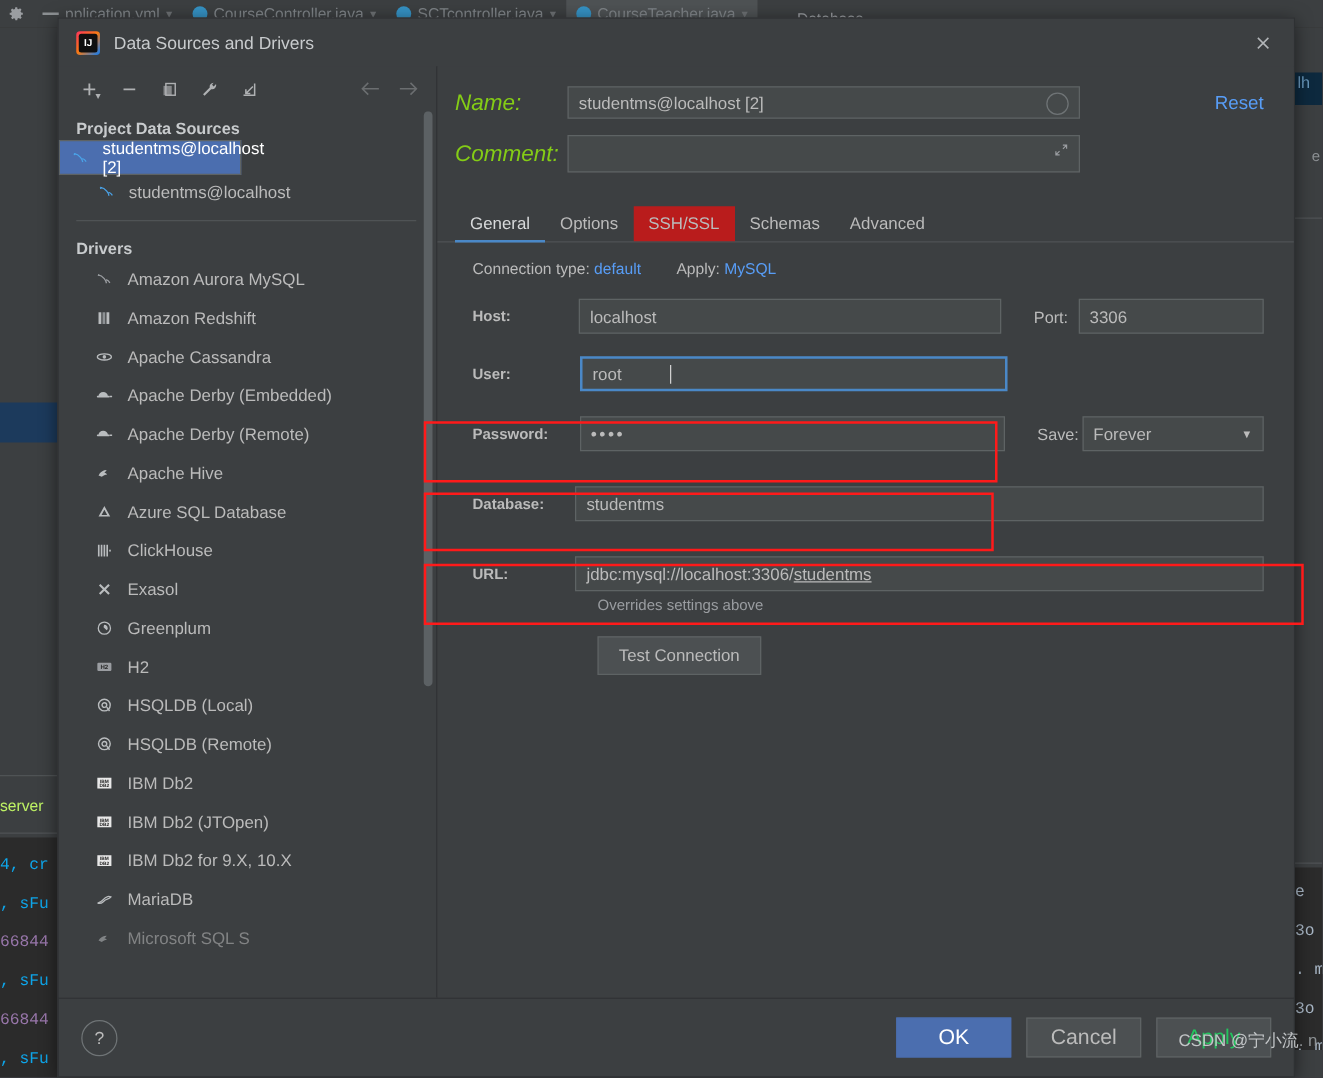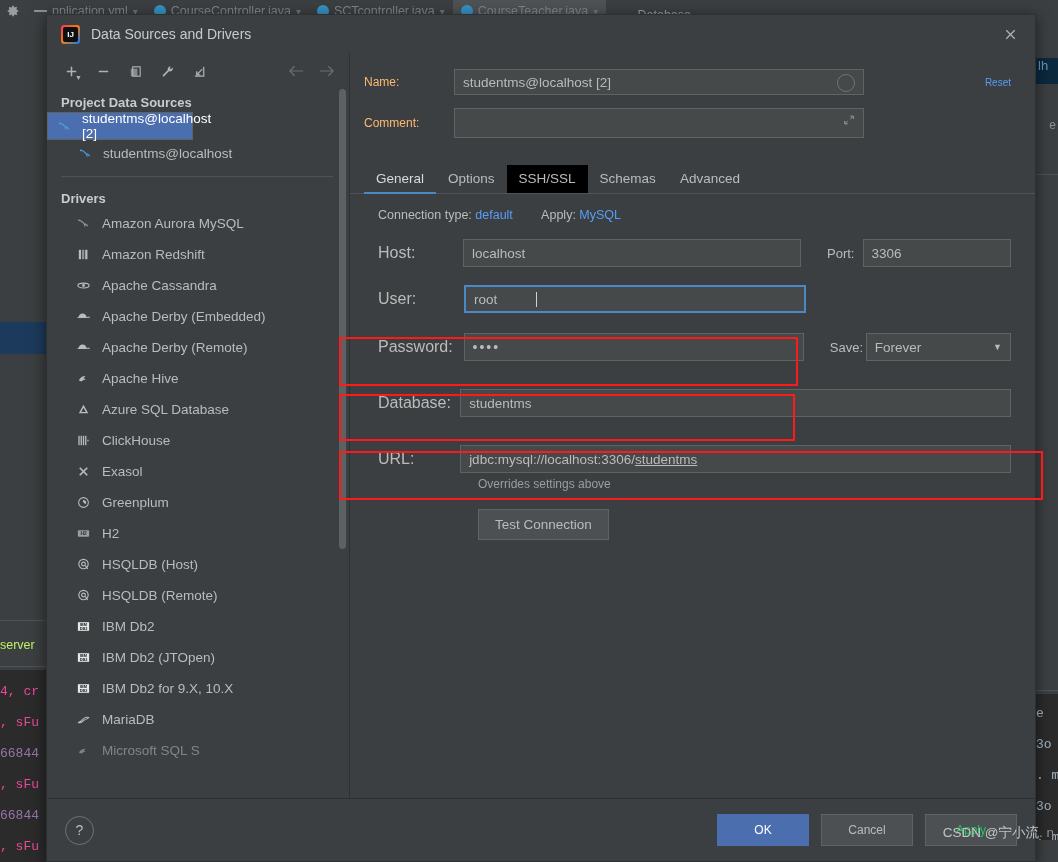--- a/index.html
+++ b/index.html
@@ -43,21 +43,21 @@
   .blue-chunk{position:absolute;left:0;top:300px;width:46px;height:32px;background:#1c3a5c;}
   .srv-line{position:absolute;left:0;top:598px;width:46px;height:1px;background:#4f5355;}
   .srv-line2{position:absolute;left:0;top:644px;width:46px;height:1px;background:#4f5355;}
   .srv-txt{position:absolute;left:0;top:616px;width:46px;color:#bef264;font-size:12.5px;
     white-space:nowrap;overflow:hidden;}
   .console{
     position:absolute;left:0;top:648px;width:46px;bottom:0;background:#2b2b2b;
     font-family:"Liberation Mono", monospace;font-size:13px;line-height:31px;
     overflow:hidden;white-space:nowrap;padding-top:6px;box-sizing:border-box;
   }
-  .console .c-g{color:#ec4899;}
+  .console .c-g{color:#0ea5e9;}
   .console .c-p{color:#9876aa;}
 
   .ide-right-strip{
     position:absolute;right:0;top:22px;width:22px;bottom:0;background:#3c3f41;overflow:hidden;
   }
   .rs-sel{position:absolute;right:0;top:36px;width:22px;height:26px;background:#0d293e;
     color:#6897bb;font-size:13px;padding-left:2px;box-sizing:border-box;}
   .rs-txt{position:absolute;right:2px;top:96px;color:#8d9194;font-size:12px;}
   .rs-div{position:absolute;right:0;top:152px;width:22px;height:1px;background:#4f5355;}
   .rs-console{
@@ -129,51 +129,51 @@
   .lp-sep{height:1px;background:#4f5355;margin:9px 16px 0 14px;}
   .ico{width:17px;height:17px;flex:0 0 auto;display:flex;align-items:center;justify-content:center;}
   .lp-thumb{
     position:absolute;right:3px;top:0;width:7px;height:460px;background:#5c6164;border-radius:4px;
   }
 
   
   .right-panel{flex:1;position:relative;background:#3c3f41;display:flex;flex-direction:column;min-width:0;}
   .rp-top{padding:16px 24px 0 14px;}
   .fld-row{display:flex;align-items:center;margin-bottom:13px;}
-  .fld-label{width:90px;font-size:12px;color:#fdba74;}
+  .fld-label{width:90px;font-size:18px;color:#84cc16;font-style:italic;}
   .txtin{
     background:#45494a;border:1px solid #5e6364;height:26px;box-sizing:border-box;
     color:#bbbbbb;font-size:13.5px;padding:0 8px;display:flex;align-items:center;
     font-family:"Liberation Sans",sans-serif;position:relative;
   }
   .txtin.wide{width:410px;}
   .name-circle{
     position:absolute;right:8px;top:4px;width:16px;height:16px;border:1px solid #6f7476;border-radius:50%;
   }
   .expand-ic{position:absolute;right:8px;top:5px;color:#9a9da1;font-size:12px;}
-  .reset-link{margin-left:auto;color:#589df6;font-size:10px;cursor:pointer;}
+  .reset-link{margin-left:auto;color:#589df6;font-size:15px;cursor:pointer;}
 
   .tabs{display:flex;align-items:flex-end;margin:10px 0 0 14px;height:32px;position:relative;}
   .tab{
     padding:6px 12px 7px 12px;font-size:13.5px;color:#bbbbbb;cursor:pointer;position:relative;
   }
   .tab.active{color:#d8dadb;}
   .tab.active:after{
     content:"";position:absolute;left:0;right:0;bottom:-1px;height:2px;background:#4a88c7;
   }
-  .tab.hover{background:#000000;}
+  .tab.hover{background:#b91c1c;}
   .tabs-wrap{position:relative;border-bottom:1px solid #4f5355;margin-right:0;}
 
   .rp-content{padding:14px 24px 0 14px;position:relative;flex:1;}
   .ctype{font-size:12.5px;color:#bbbbbb;margin:0 0 16px 14px;}
   .ctype .lnk{color:#589df6;cursor:pointer;}
   .ctype .gap{display:inline-block;width:22px;}
 
   .frow{display:flex;align-items:center;height:30px;margin-bottom:12px;position:relative;}
-  .frow .lbl{width:100px;font-size:16px;color:#bbbbbb;padding-left:14px;box-sizing:border-box;}
+  .frow .lbl{width:100px;font-size:12px;color:#bbbbbb;padding-left:14px;box-sizing:border-box;font-weight:bold;}
   .inp{
     background:#45494a;border:1px solid #5e6364;height:28px;box-sizing:border-box;
     color:#bbbbbb;font-size:13.5px;padding:0 8px;display:flex;align-items:center;
   }
   .inp.focus{border:2px solid #4a88c7;background:#45494a;}
   .caret{display:inline-block;width:1px;height:15px;background:#d0d0d0;margin-left:1px;}
   .dots{letter-spacing:2px;font-size:14px;color:#bbbbbb;}
 
   .sel{
     background:#45494a;border:1px solid #5e6364;height:28px;width:146px;box-sizing:border-box;
@@ -196,21 +196,21 @@
     height:62px;min-height:62px;display:flex;align-items:center;padding:0 18px 0 18px;
     border-top:1px solid #2e3133;
   }
   .help-btn{
     width:27px;height:27px;border-radius:50%;border:1px solid #6f7476;color:#bbbbbb;
     display:flex;align-items:center;justify-content:center;font-size:14px;cursor:pointer;
   }
   .fspacer{flex:1;}
   .btn{
     min-width:92px;height:32px;margin-left:12px;display:flex;align-items:center;justify-content:center;
-    font-size:12px;border:1px solid #5e6364;background:#4c5052;color:#bbbbbb;cursor:pointer;
+    font-size:17px;border:1px solid #5e6364;background:#4c5052;color:#bbbbbb;cursor:pointer;
     box-sizing:border-box;
   }
   .btn.primary{background:#4b6eaf;border-color:#4b6eaf;color:#ffffff;}
   .btn.disabled{color:#22c55e;}
 
   .watermark{
     position:absolute;right:4px;bottom:20px;color:#c3c6c8;font-size:13.5px;
     font-family:"Liberation Sans",sans-serif;white-space:nowrap;
   }
   .watermark .dim{color:#8d9194;}
@@ -487,21 +487,21 @@
           </div>
 
           <div class="drv-row">
             <span class="ico">
               <svg width="15" height="15" viewBox="0 0 16 16">
                   <circle cx="8" cy="7.5" r="5" fill="none" stroke="#b9bcbe" stroke-width="1.2"></circle>
                   <circle cx="8" cy="7.5" r="2" fill="none" stroke="#b9bcbe" stroke-width="1.2"></circle>
                   <path stroke="#b9bcbe" stroke-width="1.2" fill="none" d="M10 9.2l2.4 3.4"></path>
                 </svg>
             </span>
-            <span>HSQLDB (Host)</span>
+            <span>HSQLDB (Local)</span>
           </div>
 
           <div class="drv-row">
             <span class="ico">
               <svg width="15" height="15" viewBox="0 0 16 16">
                   <circle cx="8" cy="7.5" r="5" fill="none" stroke="#b9bcbe" stroke-width="1.2"></circle>
                   <circle cx="8" cy="7.5" r="2" fill="none" stroke="#b9bcbe" stroke-width="1.2"></circle>
                   <path stroke="#b9bcbe" stroke-width="1.2" fill="none" d="M10 9.2l2.4 3.4"></path>
                 </svg>
             </span>

